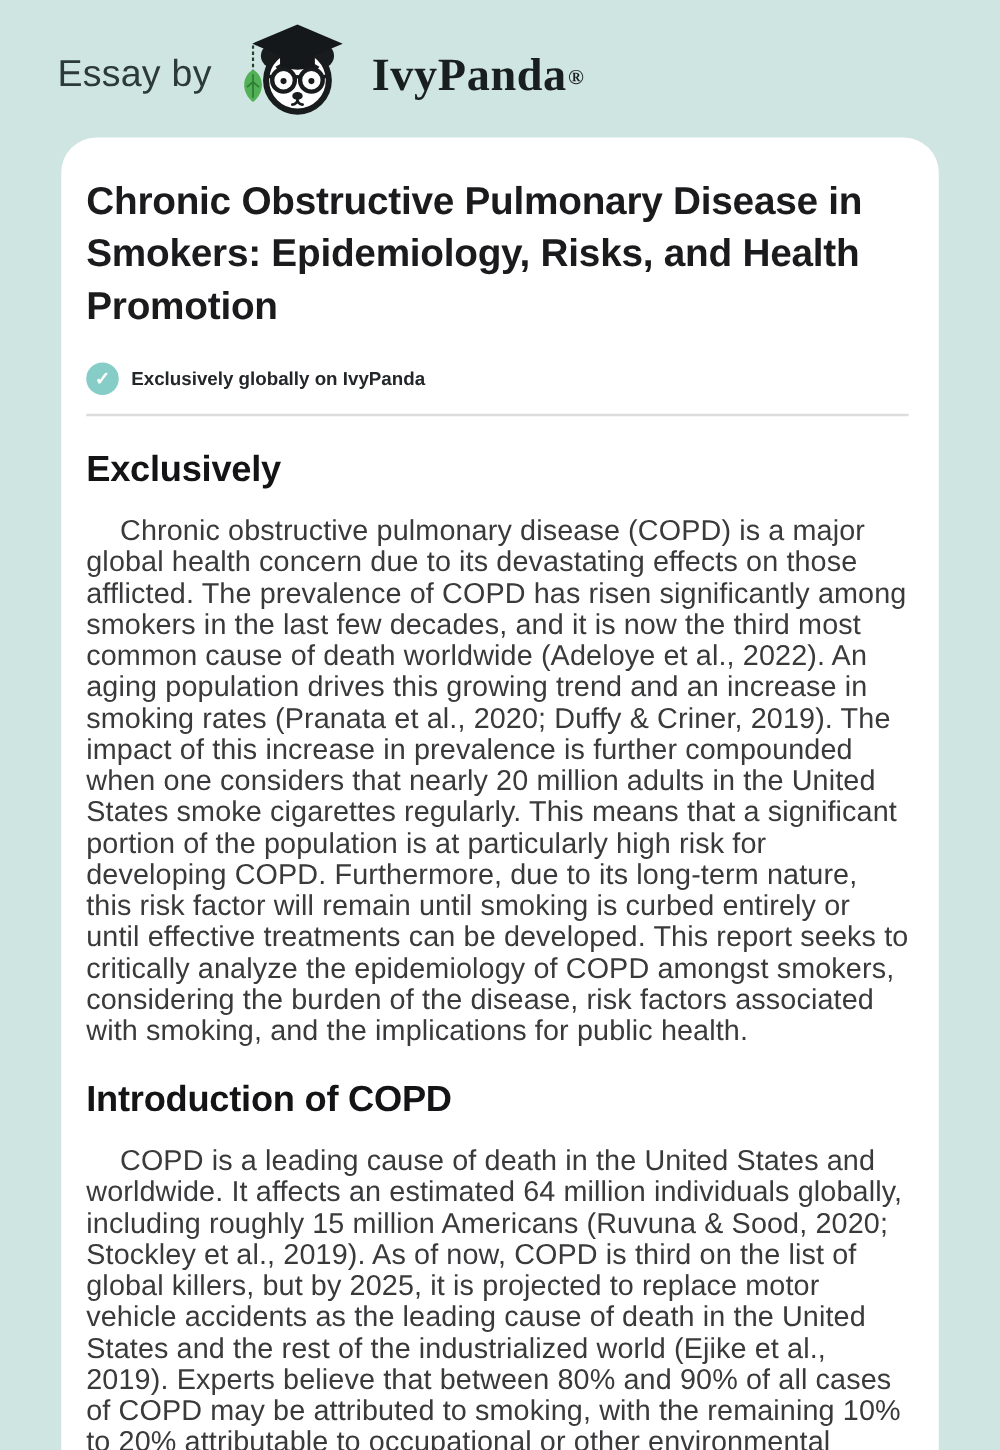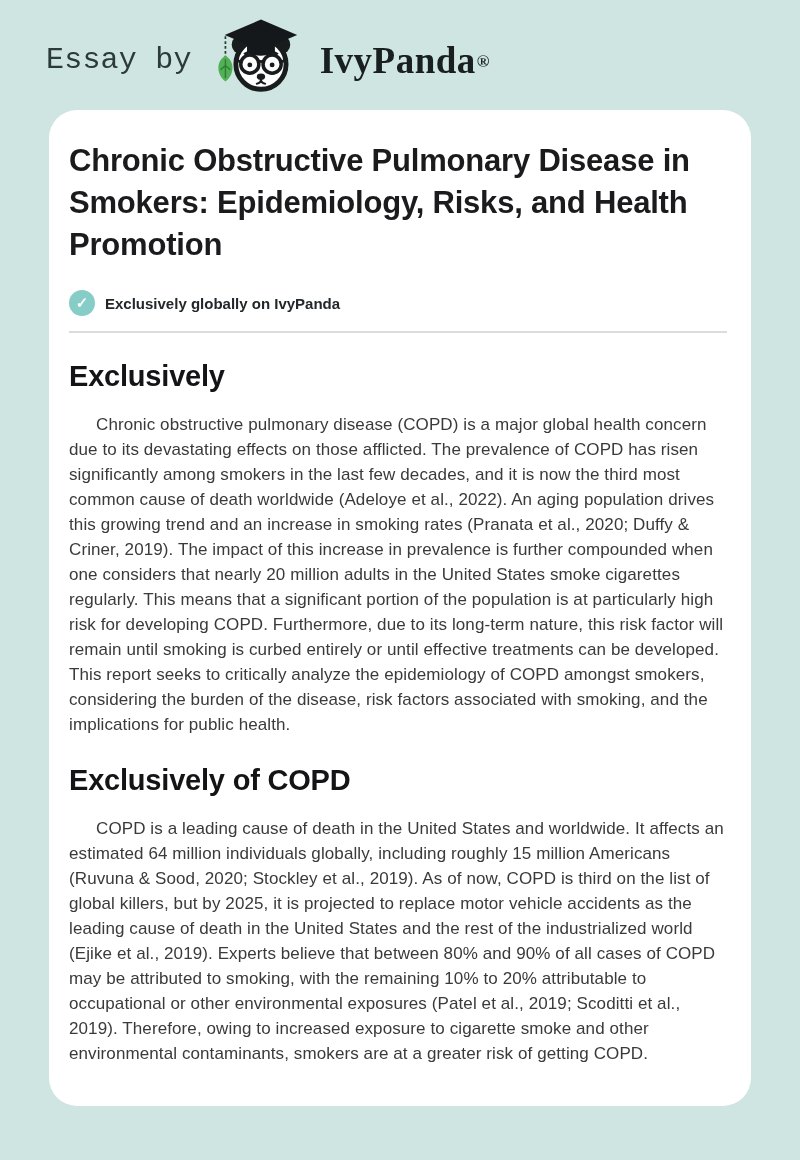--- a/index.html
+++ b/index.html
@@ -16,21 +16,20 @@
   .site-header {
     height: 106px;
     display: flex;
     align-items: center;
     padding: 14px 0 0 46px;
   }
   .essay-by {
     font-size: 30px;
     color: #2c3a38;
     letter-spacing: 0.2px;
-    font-family: Liberation Mono, monospace;
   }
   .logo-wrap {
     display: flex;
     align-items: center;
     margin-left: 16px;
     cursor: pointer;
   }
   .logo-svg { width: 92px; height: 86px; display: block; }
   .brand-name {
     font-family: "Liberation Serif", serif;
@@ -100,21 +99,21 @@
   .section-heading {
     margin: 26px 0 0 0;
     font-size: 29px;
     line-height: 34px;
     font-weight: 700;
     color: #141416;
     letter-spacing: -0.2px;
   }
   .body-para {
     margin: 19px 0 0 0;
-    font-size: 17px;
+    font-size: 23px;
     line-height: 25px;
     color: #3a3a3c;
     text-indent: 27px;
     letter-spacing: 0.1px;
   }
 </style>
 </head>
 <body>
 
 <header class="site-header">
@@ -164,15 +163,15 @@
   <div class="badge-row">
     <span class="check-circle">✓</span>
     <span class="badge-label">Exclusively globally on IvyPanda</span>
   </div>
 
   <hr class="divider">
 
   <h2 class="section-heading">Exclusively</h2>
   <p class="body-para">Chronic obstructive pulmonary disease (COPD) is a major global health concern due to its devastating effects on those afflicted. The prevalence of COPD has risen significantly among smokers in the last few decades, and it is now the third most common cause of death worldwide (Adeloye et al., 2022). An aging population drives this growing trend and an increase in smoking rates (Pranata et al., 2020; Duffy &amp; Criner, 2019).  The impact of this increase in prevalence is further compounded when one considers that nearly 20 million adults in the United States smoke cigarettes regularly. This means that a significant portion of the population is at particularly high risk for developing COPD. Furthermore, due to its long-term nature, this risk factor will remain until smoking is curbed entirely or until effective treatments can be developed. This report seeks to critically analyze the epidemiology of COPD amongst smokers, considering the burden of the disease, risk factors associated with smoking, and the implications for public health.</p>
 
-  <h2 class="section-heading">Exclusively of COPD</h2>
+  <h2 class="section-heading">Introduction of COPD</h2>
   <p class="body-para">COPD is a leading cause of death in the United States and worldwide. It affects an estimated 64 million individuals globally, including roughly 15 million Americans (Ruvuna &amp; Sood, 2020; Stockley et al., 2019). As of now, COPD is third on the list of global killers, but by 2025, it is projected to replace motor vehicle accidents as the leading cause of death in the United States and the rest of the industrialized world (Ejike et al., 2019). Experts believe that between 80% and 90% of all cases of COPD may be attributed to smoking, with the remaining 10% to 20% attributable to occupational or other environmental exposures (Patel et al., 2019; Scoditti et al., 2019). Therefore, owing to increased exposure to cigarette smoke and other environmental contaminants, smokers are at a greater risk of getting COPD.</p>
 </main>
 
 </body></html>

